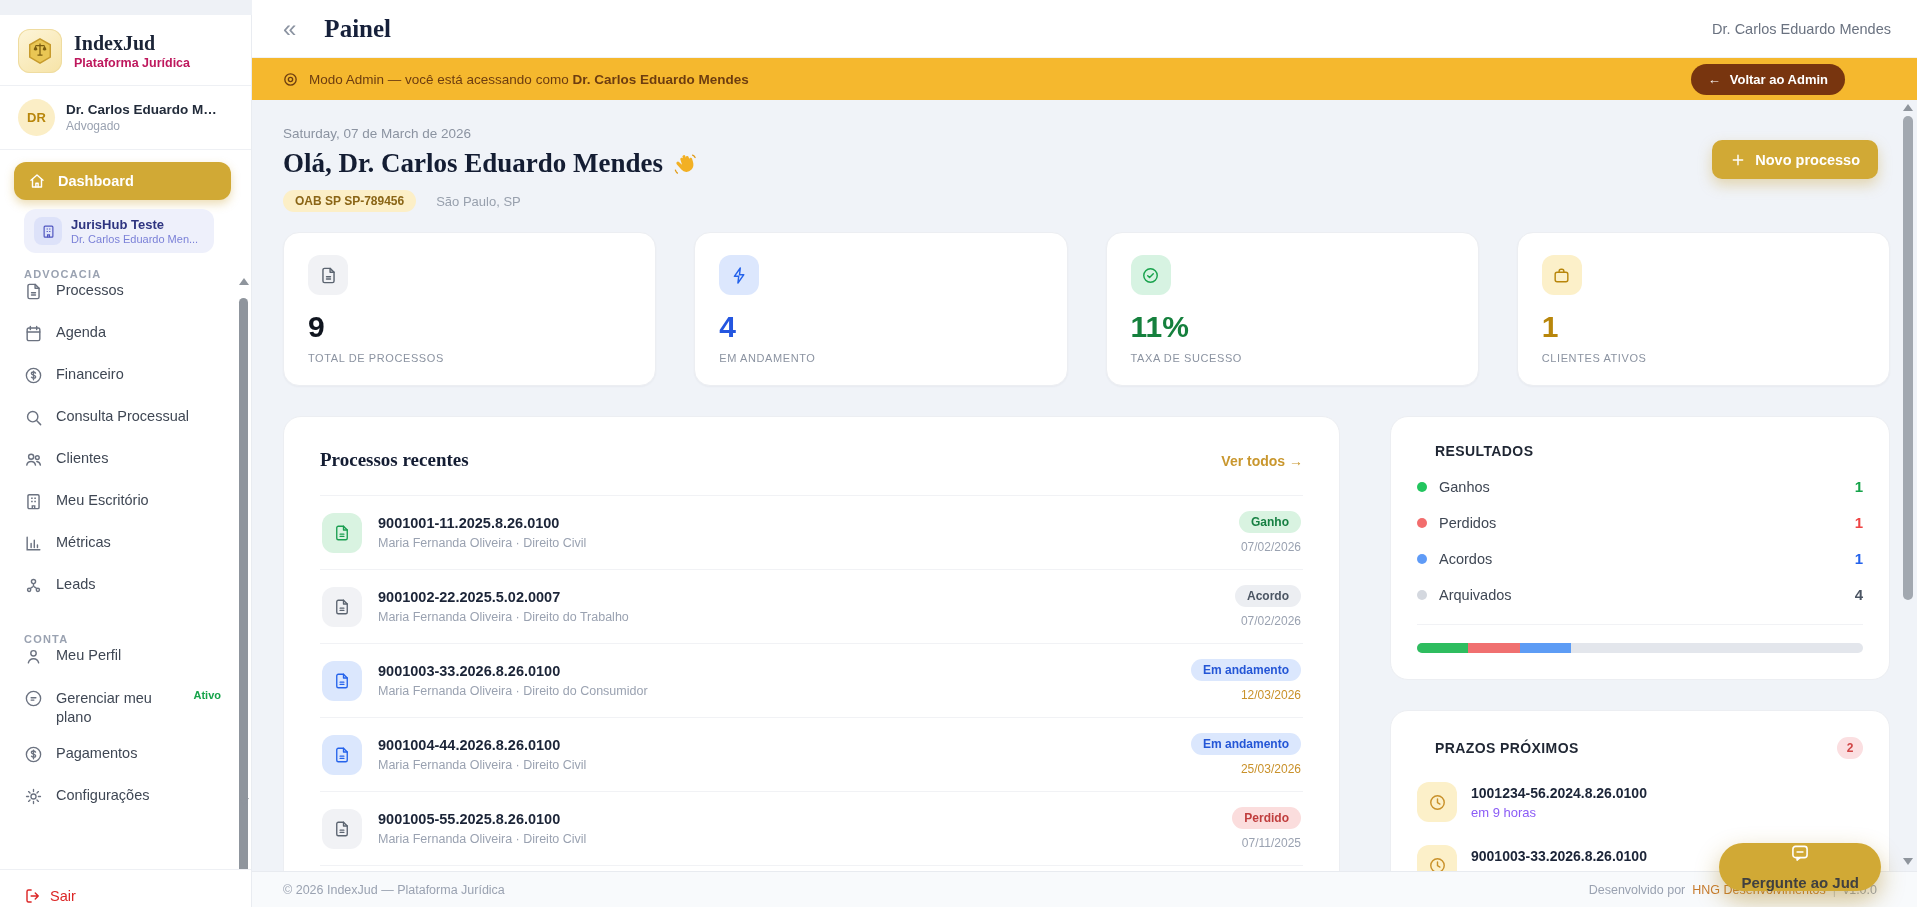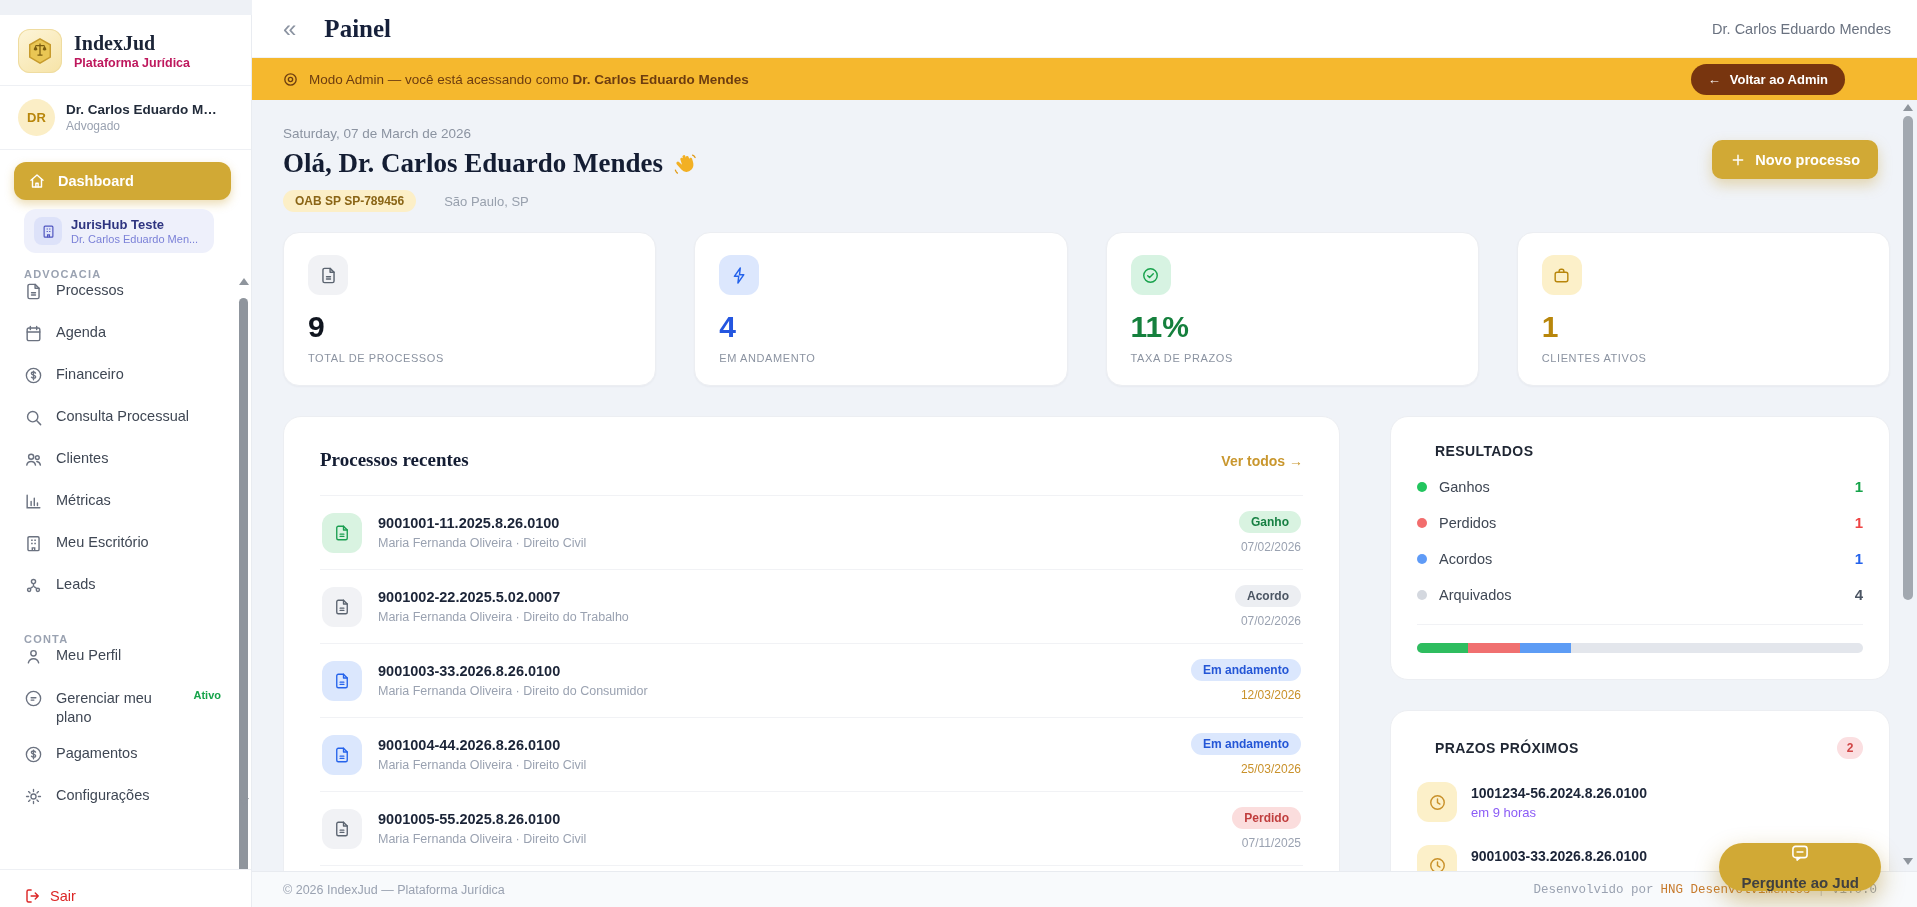--- a/index.html
+++ b/index.html
@@ -67,21 +67,21 @@
                 padding:8px 17px; font-size:13px; font-weight:bold; display:flex; gap:9px; align-items:center;
                 cursor:pointer; font-family:inherit; }
 
   
   .content { position:absolute; left:252px; top:100px; right:0; bottom:36px; background:#f0f3f8;
              overflow:hidden; padding:26px 27px 0 31px; }
   .greet-row { display:flex; align-items:flex-start; }
   .greet-date { font-size:13.5px; color:#8b93a1; }
   .greet-title { font-size:27px; font-weight:bold; color:#141d33; margin:7px 0 11px;
                  display:flex; align-items:center; gap:10px; }
-  .badges { display:flex; align-items:center; gap:28px; }
+  .badges { display:flex; align-items:center; gap:20px; }
   .oab { background:#fcefc7; color:#8a6516; font-weight:bold; font-size:12px; padding:4px 12px; border-radius:999px; }
   .loc { font-size:13px; color:#98a0ad; }
   .new-btn { margin-left:auto; margin-right:12px; margin-top:14px; background:#d1a935; color:#fff; border:none;
              border-radius:10px; height:39px; padding:0 18px; font-size:14.5px; font-weight:bold;
              display:flex; align-items:center; gap:9px; box-shadow:0 6px 14px rgba(201,159,44,.35);
              cursor:pointer; font-family:inherit; }
 
   .stats { display:grid; grid-template-columns:repeat(4,1fr); gap:38px; margin-top:20px; }
   .stat-card { background:#fff; border:1px solid #eceef2; border-radius:16px; height:154px; padding:22px 24px;
                box-shadow:0 1px 2px rgba(16,24,40,.04); }
@@ -137,21 +137,21 @@
   .d-item { display:flex; gap:14px; margin-top:23px; align-items:center; cursor:pointer; }
   .d-icon { width:40px; height:40px; border-radius:12px; background:#fcf0c9; color:#c9912a;
             display:flex; align-items:center; justify-content:center; }
   .d-number { font-size:14px; font-weight:bold; color:#1b2437; }
   .d-due { font-size:13px; color:#8b5cf6; margin-top:4px; }
 
   
   .footer { position:absolute; left:252px; right:0; bottom:0; height:36px; background:#f8fafc;
             border-top:1px solid #e8ebf0; display:flex; align-items:center; padding:0 40px 0 31px;
             z-index:20; font-size:12.5px; color:#9aa2b1; }
-  .footer-right { margin-left:auto; display:flex; gap:7px; align-items:center;font-family:Liberation Mono, monospace; }
+  .footer-right { margin-left:auto; display:flex; gap:7px; align-items:center; }
   .dev-link { color:#c77b2e; cursor:pointer; }
   .f-sep { color:#c3c9d4; }
 
   
   .fab { position:absolute; right:36px; bottom:16px; height:48px; border-radius:999px; background:#d1a935;
          color:#404040; display:flex; align-items:center; gap:11px; padding:0 22px; font-size:15px; font-weight:bold;
          border:none; box-shadow:0 10px 24px rgba(170,130,25,.45); z-index:40; cursor:pointer; font-family:inherit;flex-direction:column; }
   .main-scroll { position:absolute; right:2px; top:100px; bottom:36px; width:14px; z-index:25; }
   .ms-arrow { position:absolute; left:2px; width:0; height:0; border-left:5px solid transparent; border-right:5px solid transparent; }
   .ms-up { top:4px; border-bottom:7px solid #8f959d; }
@@ -240,32 +240,32 @@
     <div class="mi">
       <svg class="ico" width="19" height="19" viewBox="0 0 24 24" fill="none" stroke="currentColor" stroke-width="1.8" stroke-linecap="round">
         <circle cx="9" cy="8.5" r="3.2"></circle>
           <path d="M3.5 19c.6-3 2.8-4.5 5.5-4.5s4.9 1.5 5.5 4.5"></path>
           <circle cx="16.8" cy="9.6" r="2.4"></circle>
           <path d="M16.2 14.6c2.3.3 4 1.7 4.5 4.4"></path>
       </svg>
       <span>Clientes</span>
     </div>
     <div class="mi">
+      <svg class="ico" width="19" height="19" viewBox="0 0 24 24" fill="none" stroke="currentColor" stroke-width="1.8">
+        <rect x="5" y="3.5" width="14" height="17.5" rx="1.5"></rect>
+          <path d="M9 8h2M13 8h2M9 12h2M13 12h2M10.5 21v-3.5h3V21"></path>
+      </svg>
+      <span>Meu Escritório</span>
+    </div>
+    <div class="mi">
       <svg class="ico" width="19" height="19" viewBox="0 0 24 24" fill="none" stroke="currentColor" stroke-width="1.8" stroke-linecap="round">
         <path d="M4 4v16h16"></path>
           <path d="M9 17v-5M13 17v-9M17 17v-3"></path>
       </svg>
       <span>Métricas</span>
-    </div>
-    <div class="mi">
-      <svg class="ico" width="19" height="19" viewBox="0 0 24 24" fill="none" stroke="currentColor" stroke-width="1.8">
-        <rect x="5" y="3.5" width="14" height="17.5" rx="1.5"></rect>
-          <path d="M9 8h2M13 8h2M9 12h2M13 12h2M10.5 21v-3.5h3V21"></path>
-      </svg>
-      <span>Meu Escritório</span>
     </div>
     <div class="mi">
       <svg class="ico" width="19" height="19" viewBox="0 0 24 24" fill="none" stroke="currentColor" stroke-width="1.8" stroke-linecap="round">
         <circle cx="12" cy="7" r="2.6"></circle>
           <circle cx="6.5" cy="17.5" r="2"></circle>
           <circle cx="17.5" cy="17.5" r="2"></circle>
           <path d="M12 9.6v3M10.8 13.8l-2.8 2M13.2 13.8l2.8 2"></path>
       </svg>
       <span>Leads</span>
     </div>
@@ -385,21 +385,21 @@
       <div class="stat-label">EM ANDAMENTO</div>
     </div>
     <div class="stat-card">
       <div class="stat-icon si-green">
         <svg class="ico" width="19" height="19" viewBox="0 0 24 24" fill="none" stroke="currentColor" stroke-width="1.8" stroke-linecap="round" stroke-linejoin="round">
             <circle cx="12" cy="12" r="8.5"></circle>
             <path d="M8.5 12.2l2.3 2.3 4.7-4.8"></path>
           </svg>
       </div>
       <div class="stat-value sv-green">11%</div>
-      <div class="stat-label">TAXA DE PRAZOS</div>
+      <div class="stat-label">TAXA DE SUCESSO</div>
     </div>
     <div class="stat-card">
       <div class="stat-icon si-amber">
         <svg class="ico" width="19" height="19" viewBox="0 0 24 24" fill="none" stroke="currentColor" stroke-width="1.8" stroke-linejoin="round">
             <rect x="4" y="8" width="16" height="12" rx="2.5"></rect>
             <path d="M9 8V6.5A2.5 2.5 0 0 1 11.5 4h1A2.5 2.5 0 0 1 15 6.5V8"></path>
           </svg>
       </div>
       <div class="stat-value sv-gold">1</div>
       <div class="stat-label">CLIENTES ATIVOS</div>

